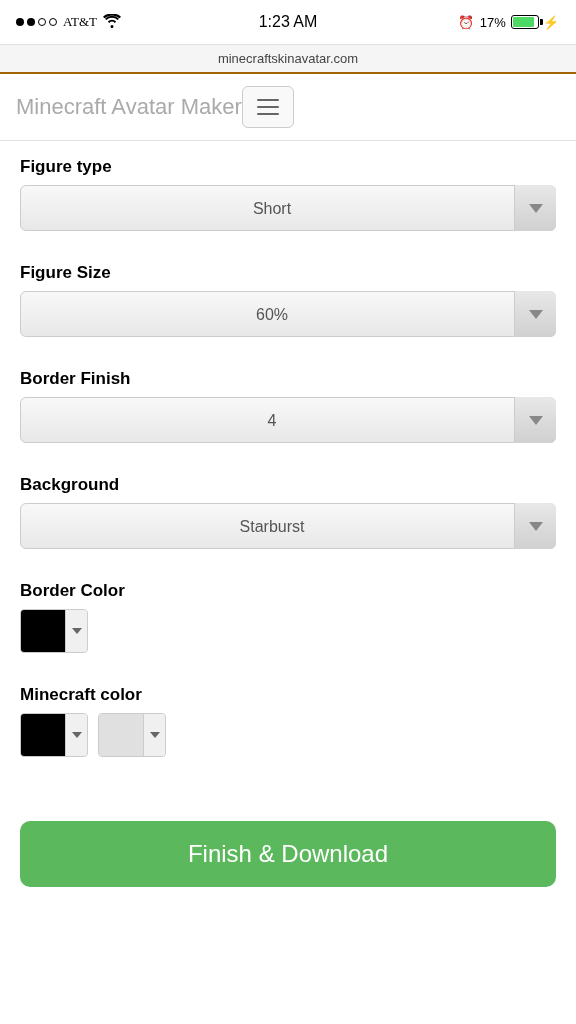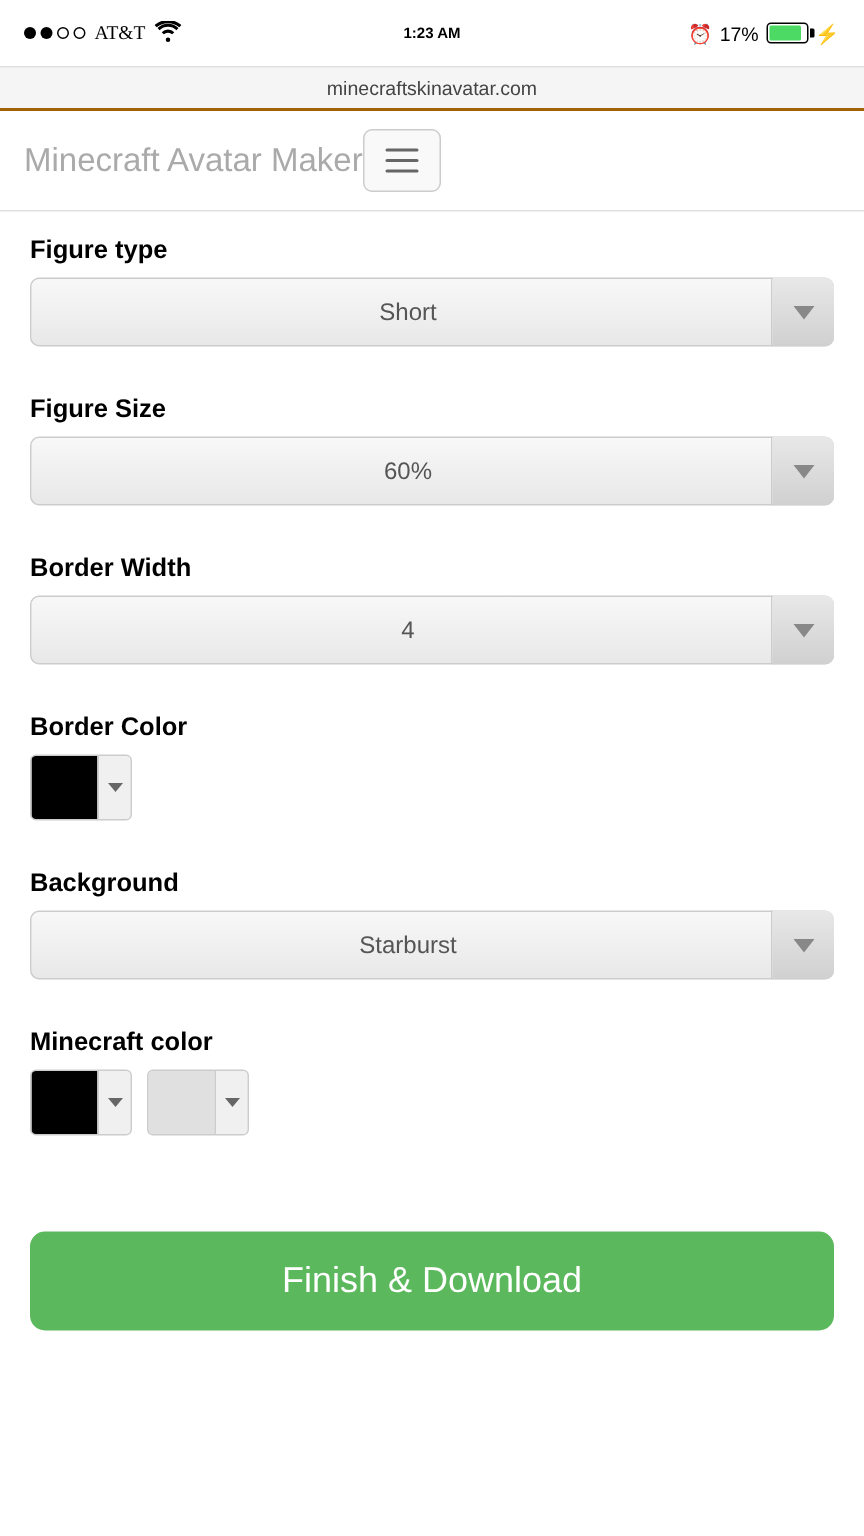--- a/index.html
+++ b/index.html
@@ -47,22 +47,22 @@
     }
     .carrier-text {
       font-size: 13px;
       font-weight: 500;
       font-family: Liberation Serif, serif;
     }
     .wifi-icon {
       font-size: 14px;
     }
     .status-center {
-      font-size: 10px;
-      font-weight: 700;
+      font-size: 16px;
+      font-weight: 400;
       position: absolute;
       left: 50%;
       transform: translateX(-50%);
     }
     .status-right {
       display: flex;
       align-items: center;
       gap: 5px;
       font-size: 13px;
     }
@@ -331,52 +331,52 @@
       <select class="select-box">
         <option>60%</option>
       </select>
       <div class="select-arrow">
         <div class="arrow-down"></div>
       </div>
     </div>
   </div>
 
   <div class="field-group">
-    <span class="field-label">Border Width</span>
+    <span class="field-label">Border Finish</span>
     <div class="select-wrapper">
       <select class="select-box">
         <option>4</option>
+      </select>
+      <div class="select-arrow">
+        <div class="arrow-down"></div>
+      </div>
+    </div>
+  </div>
+
+  <div class="field-group">
+    <span class="field-label">Background</span>
+    <div class="select-wrapper">
+      <select class="select-box">
+        <option>Starburst</option>
       </select>
       <div class="select-arrow">
         <div class="arrow-down"></div>
       </div>
     </div>
   </div>
 
   <div class="field-group">
     <span class="field-label">Border Color</span>
     <div class="color-picker-row">
       <button class="color-btn">
         <div class="color-swatch black"></div>
         <div class="color-dropdown-arrow">
           <div class="small-arrow-down"></div>
         </div>
       </button>
-    </div>
-  </div>
-
-  <div class="field-group">
-    <span class="field-label">Background</span>
-    <div class="select-wrapper">
-      <select class="select-box">
-        <option>Starburst</option>
-      </select>
-      <div class="select-arrow">
-        <div class="arrow-down"></div>
-      </div>
     </div>
   </div>
 
   <div class="field-group">
     <span class="field-label">Minecraft color</span>
     <div class="color-picker-row">
       <button class="color-btn">
         <div class="color-swatch black"></div>
         <div class="color-dropdown-arrow">
           <div class="small-arrow-down"></div>

